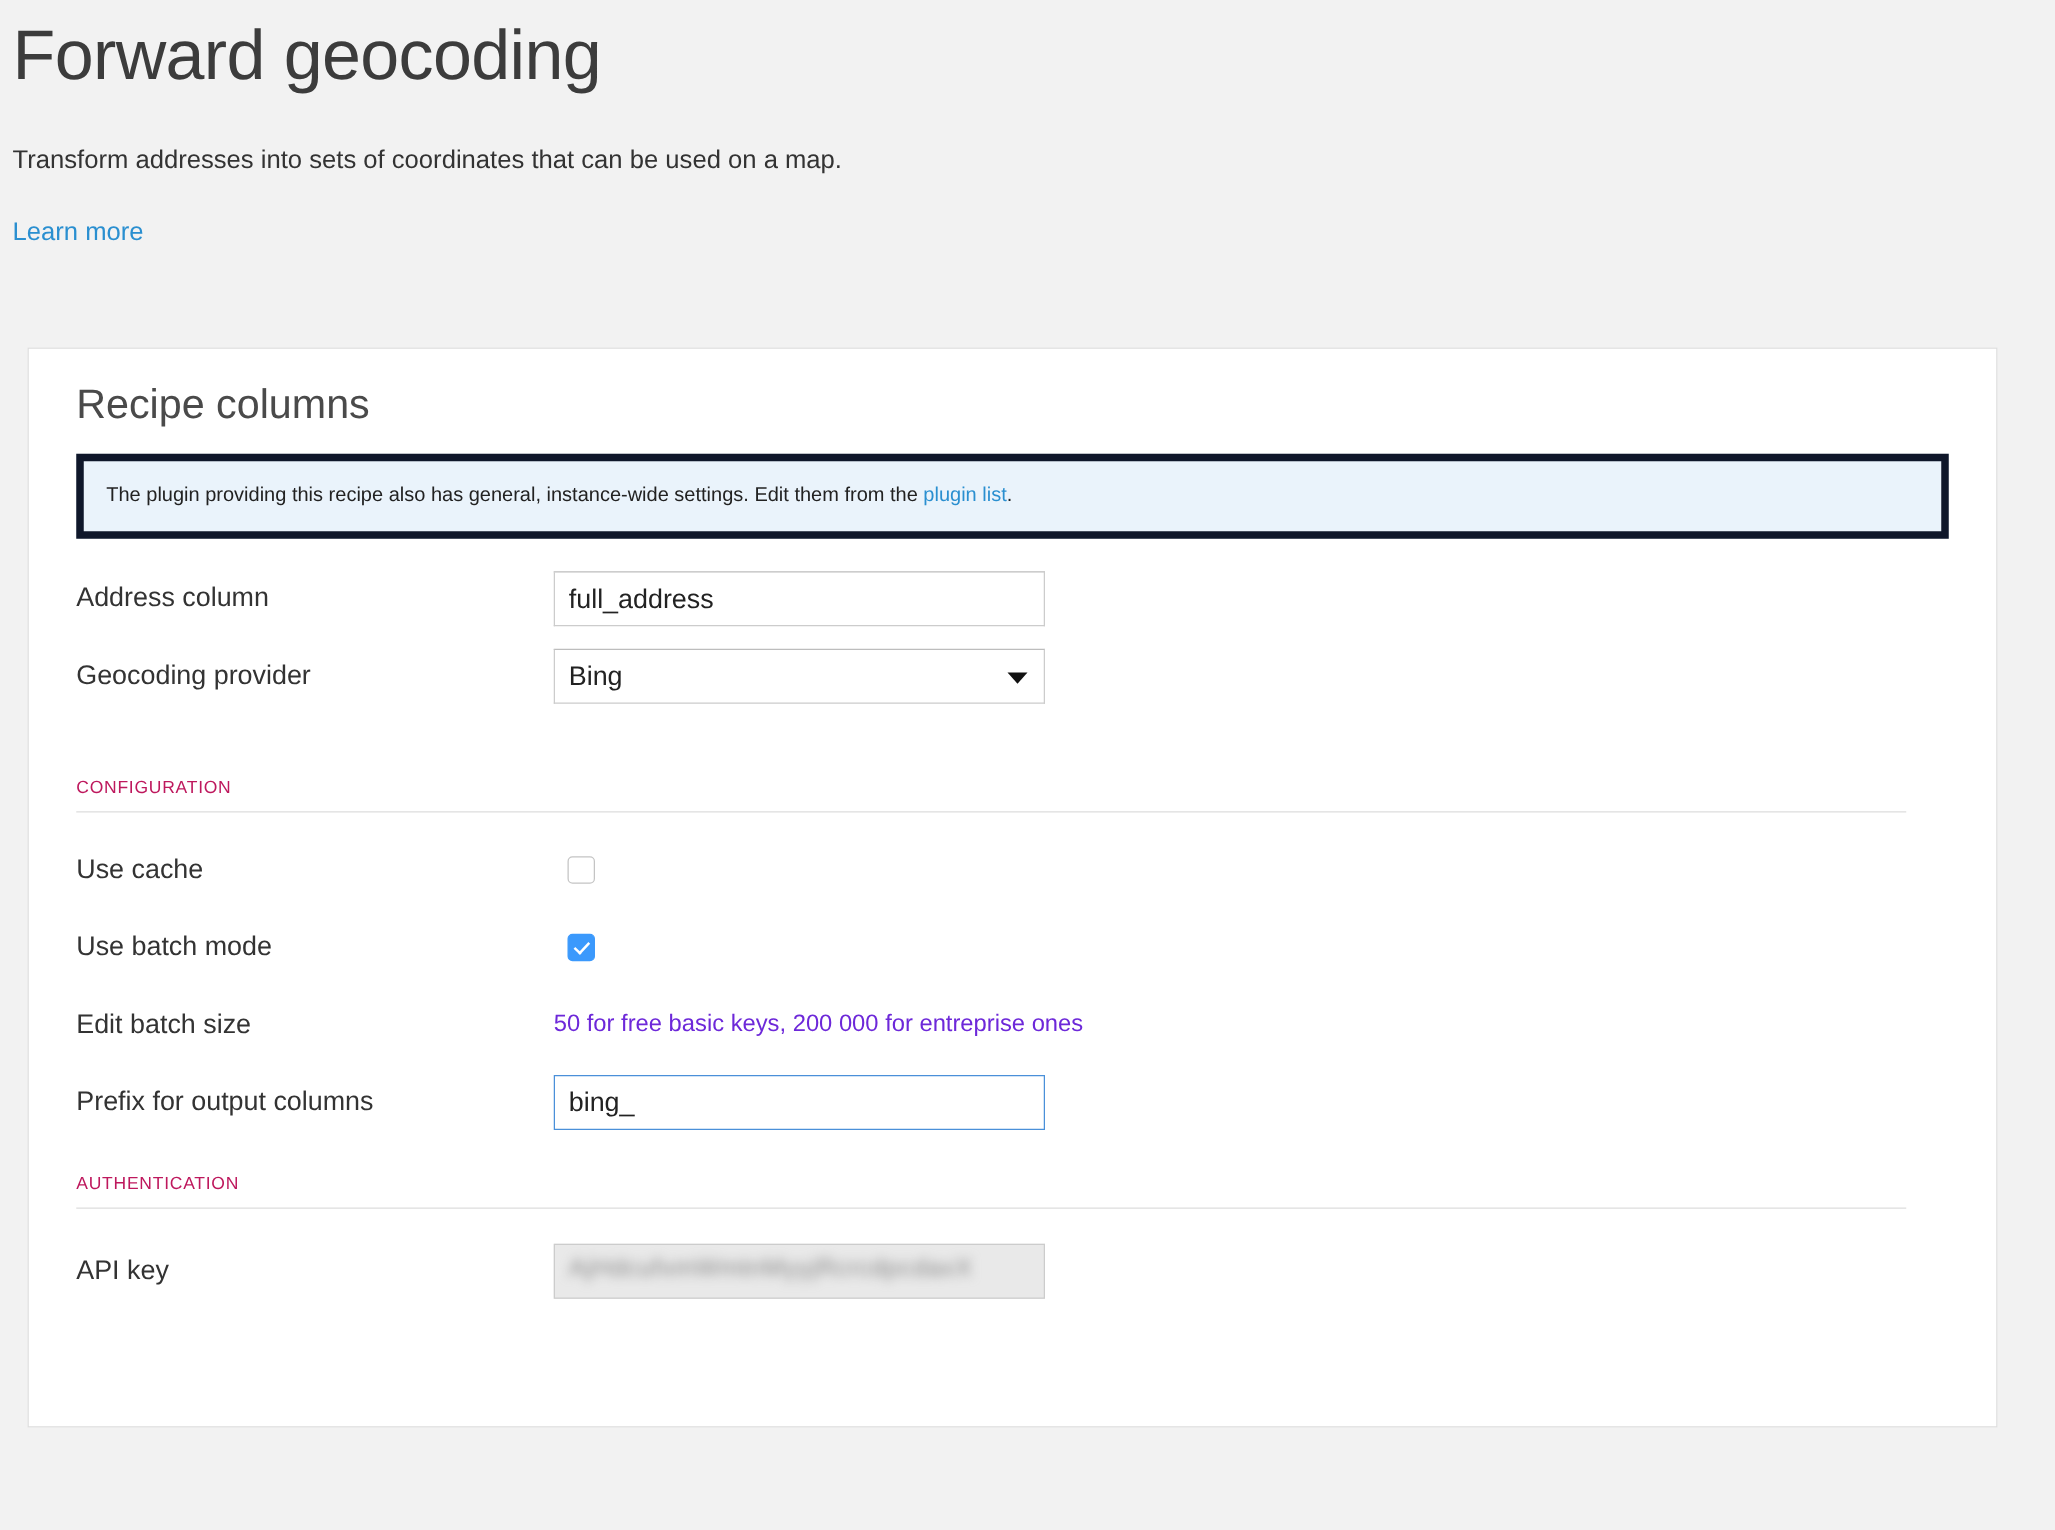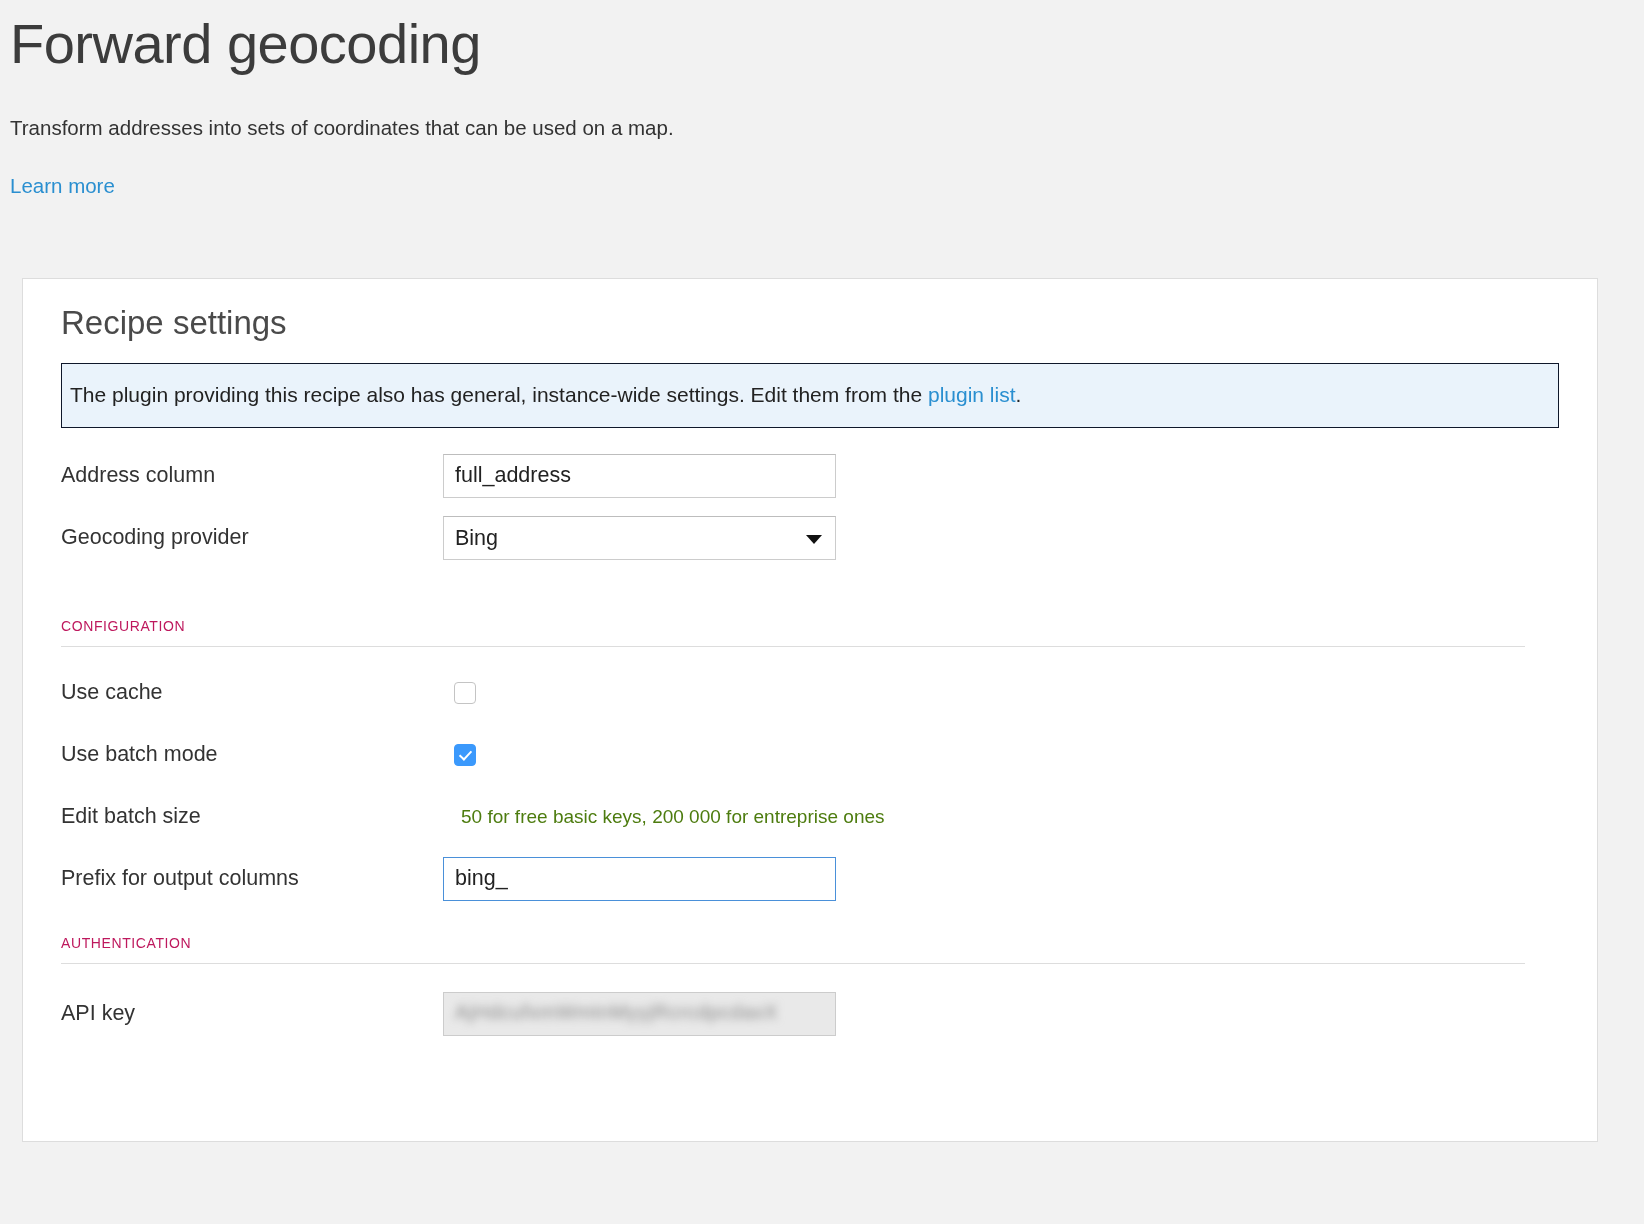--- a/index.html
+++ b/index.html
@@ -61,24 +61,24 @@
     font-size: 33px;
     font-weight: 300;
     color: #4a4a4a;
     margin: 0 0 22px 0;
     line-height: 1.1;
   }
 
   
   .info-banner {
     background: #eaf3fb;
-    border: 1px solid #0f172a;
-    box-sizing: border-box;
-    padding: 18px 8px;
-    font-size: 21px;
+    border: 6px solid #0f172a;
+    box-sizing: border-box;
+    padding: 18px 18px;
+    font-size: 16px;
     color: #222222;
     line-height: 1.25;
   }
   .info-banner a {
     color: #2a8fd0;
     text-decoration: none;
     cursor: pointer;
   }
 
   
@@ -170,23 +170,22 @@
     top: 19px;
     width: 0; height: 0;
     border-left: 8px solid transparent;
     border-right: 8px solid transparent;
     border-top: 9px solid #111111;
     pointer-events: none;
   }
 
   
   .hint {
-    margin-left: 18px;
     font-size: 19px;
-    color: #4d7c0f;
+    color: #6d28d9;
     white-space: nowrap;
   }
 
   
   .section {
     margin-top: 58px;
   }
   .section-title {
     font-size: 14px;
     letter-spacing: 0.6px;
@@ -239,21 +238,21 @@
 
 <div class="page-head">
   <h1 class="page-title">Forward geocoding</h1>
   <div class="page-subtitle">Transform addresses into sets of coordinates that can be used on a map.</div>
   <a class="learn-more">Learn more</a>
 </div>
 
 <div class="panel">
   <div class="panel-inner">
 
-    <div class="panel-title">Recipe settings</div>
+    <div class="panel-title">Recipe columns</div>
 
     <div class="info-banner">
       <span>The plugin providing this recipe also has general, instance-wide settings. Edit them from the </span><a>plugin list</a><span>.</span>
     </div>
 
     <div class="form-area">
 
       <div class="row">
         <div class="label">Address column</div>
         <div class="field-wrap">

